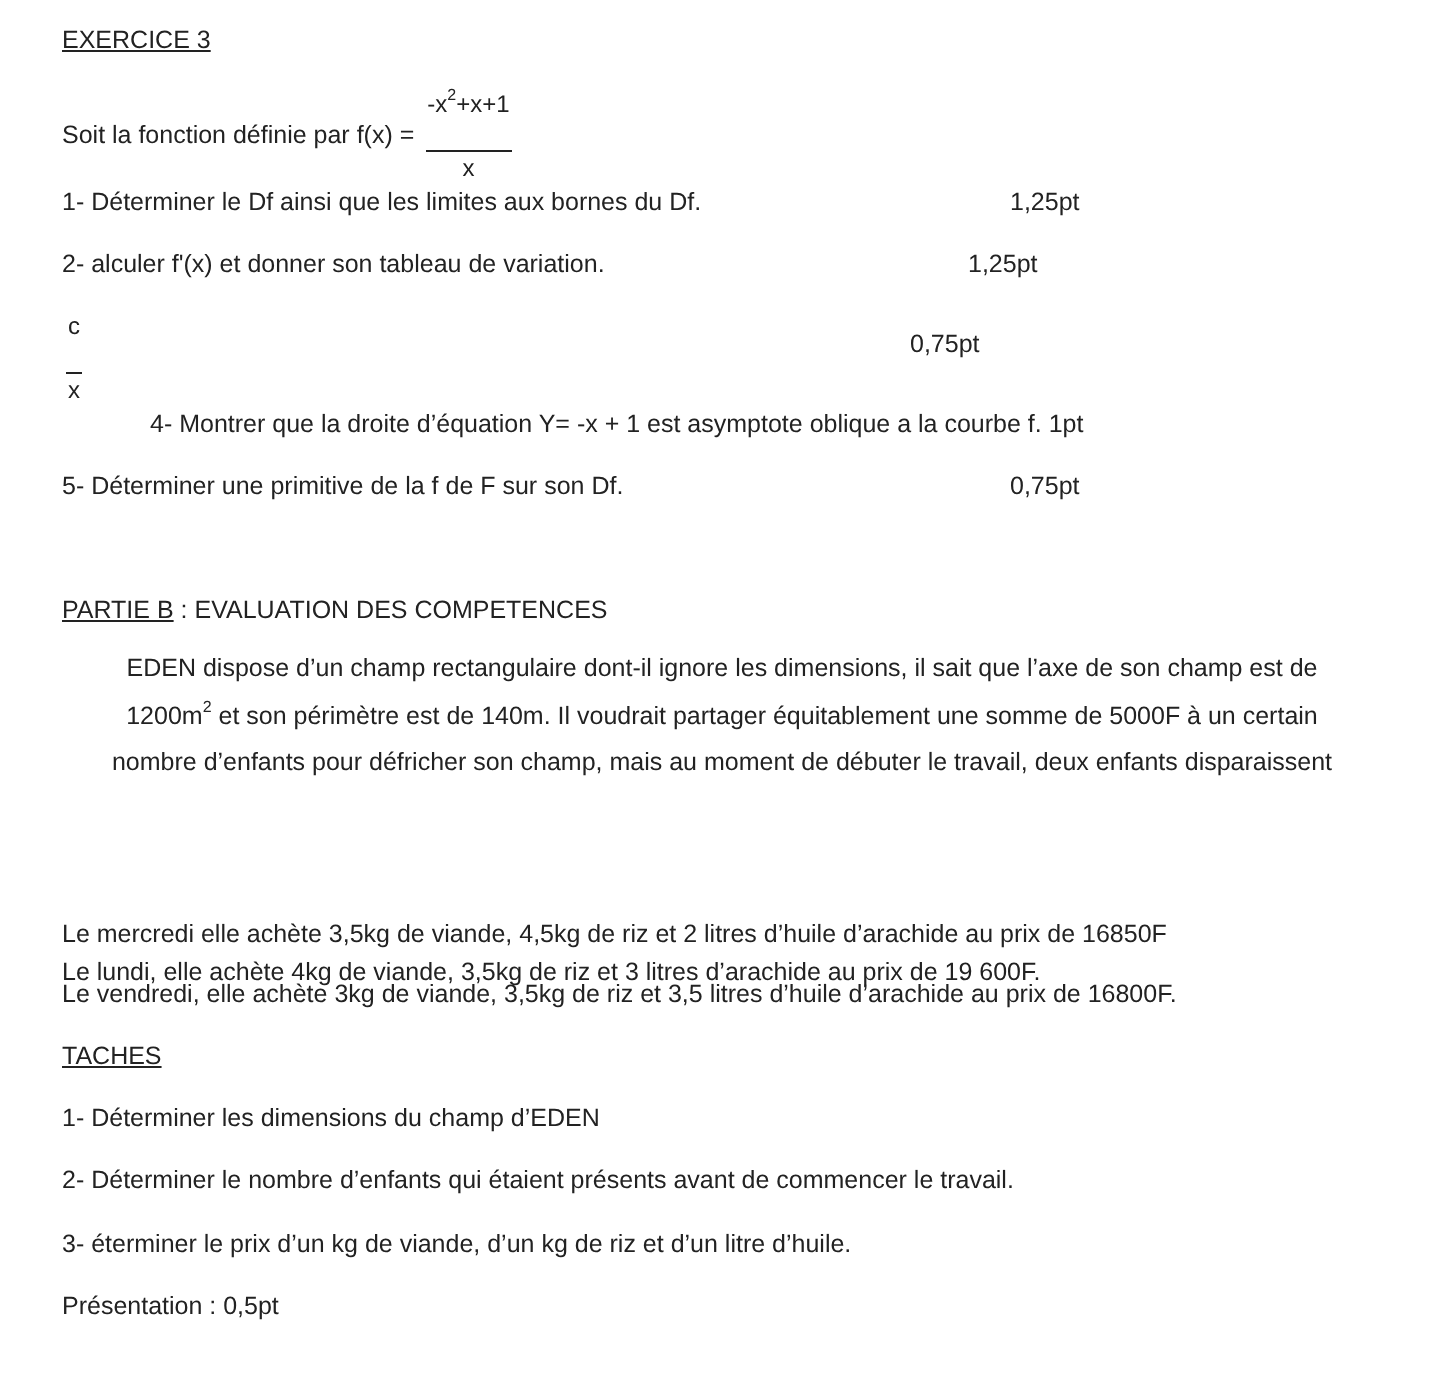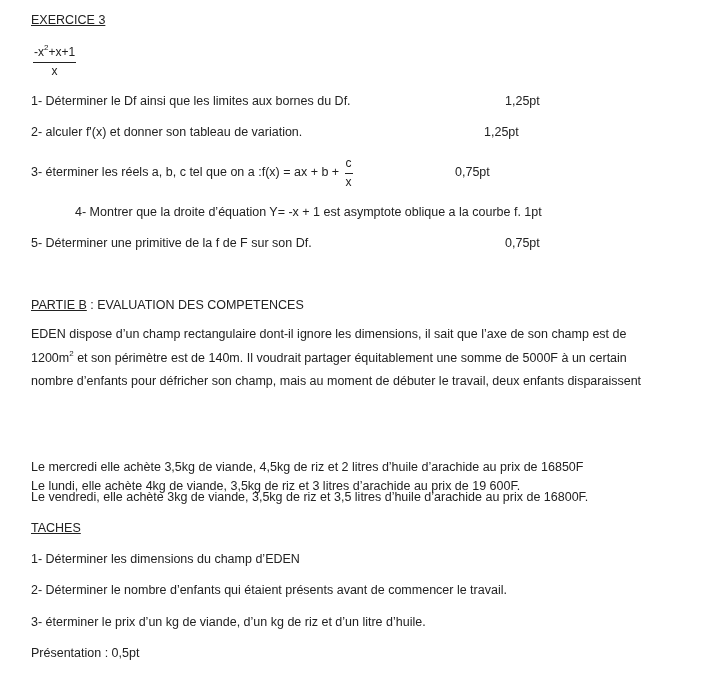--- a/index.html
+++ b/index.html
@@ -2,55 +2,55 @@
 <html><head>
 <meta charset="utf-8">
 <style>
   html, body { margin:0; padding:0; background:#ffffff; }
   body { width:716px; height:687px; position:relative; overflow:hidden;
          font-family:"Liberation Sans", "DejaVu Sans", sans-serif; font-size:12.5px; color:#222; }
   .line { position:absolute; left:31px; white-space:nowrap; }
   .u { text-decoration:underline; }
   .pts { position:absolute; white-space:nowrap; }
   .frac { display:inline-block; vertical-align:middle; text-align:center; line-height:1; margin-left:2px; }
-  .frac .num { display:block; border-bottom:1px solid #222; padding:0 1px 4px; font-size:12px; }
+  .frac .num { display:block; border-bottom:1px solid #222; padding:0 1px 17px; font-size:12px; }
   .frac .den { display:block; padding-top:2px; font-size:12px; }
   sup { font-size:8px; vertical-align:6px; line-height:0; }
   .para { position:absolute; left:31px; width:660px; line-height:23.5px; }
 </style>
 </head>
 <body>
 
 <div class="line u" style="top:13px;">EXERCICE 3</div>
 
 <div class="line" style="top:46px;">
-  <span class="frac"><span class="num"><span>-x</span><sup>2</sup><span>+x+1</span></span><span class="den">x</span></span>
+  <span>Soit la fonction définie par f(x) = </span><span class="frac"><span class="num"><span>-x</span><sup>2</sup><span>+x+1</span></span><span class="den">x</span></span>
 </div>
 
 <div class="line" style="top:94px;">1- Déterminer le Df ainsi que les limites aux bornes du Df.</div>
 <div class="pts" style="top:94px;left:505px;">1,25pt</div>
 
 <div class="line" style="top:125px;">2- alculer f'(x) et donner son tableau de variation.</div>
 <div class="pts" style="top:125px;left:484px;">1,25pt</div>
 
 <div class="line" style="top:157px;">
-  <span>3- éterminer les réels a, b, c tel que on a :f(x) = ax + b + </span><span class="frac"><span class="num">c</span><span class="den">x</span></span>
+  <span class="frac"><span class="num">c</span><span class="den">x</span></span>
 </div>
 <div class="pts" style="top:165px;left:455px;">0,75pt</div>
 
 <div class="line" style="top:205px;margin-left:44px;">4- Montrer que la droite d’équation Y= -x + 1 est asymptote oblique a la courbe f. 1pt</div>
 
 <div class="line" style="top:236px;">5- Déterminer une primitive de la f de F sur son Df.</div>
 <div class="pts" style="top:236px;left:505px;">0,75pt</div>
 
 <div class="line" style="top:298px;">
   <span class="u">PARTIE B</span><span> : EVALUATION DES COMPETENCES</span>
 </div>
 
-<div class="para" style="top:323px;">
+<div class="para" style="top:323px;text-align:center;">
   <div>EDEN dispose d’un champ rectangulaire dont-il ignore les dimensions, il sait que l’axe de son champ est de</div>
   <div><span>1200m</span><sup>2</sup><span> et son périmètre est de 140m. Il voudrait partager équitablement une somme de 5000F à un certain</span></div>
   <div>nombre d’enfants pour défricher son champ, mais au moment de débuter le travail, deux enfants disparaissent</div>
 </div>
 
 <div class="line" style="top:446px;margin-top:33px;">Le lundi, elle achète 4kg de viande, 3,5kg de riz et 3 litres d’arachide au prix de 19 600F.</div>
 <div class="line" style="top:460px;">Le mercredi elle achète 3,5kg de viande, 4,5kg de riz et 2 litres d’huile d’arachide au prix de 16850F</div>
 <div class="line" style="top:490px;">Le vendredi, elle achète 3kg de viande, 3,5kg de riz et 3,5 litres d’huile d’arachide au prix de 16800F.</div>
 
 <div class="line u" style="top:521px;">TACHES</div>

